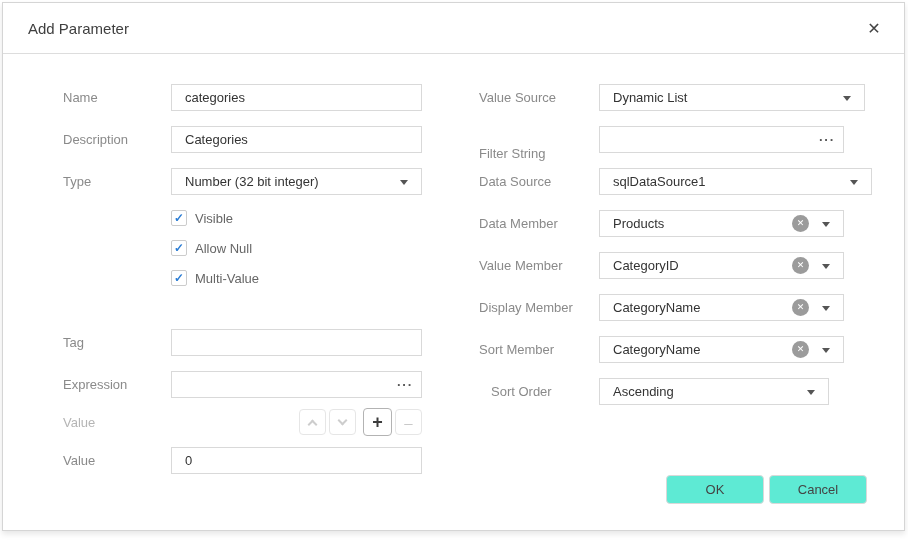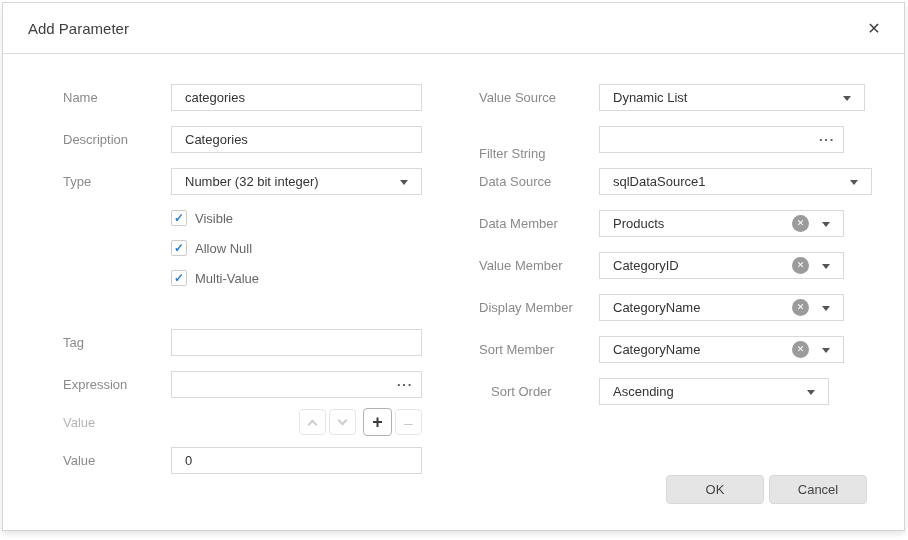--- a/index.html
+++ b/index.html
@@ -50,21 +50,21 @@
              background:#fff; display:flex; align-items:center; justify-content:center;
              cursor:pointer; padding:0; }
   .stepbtn.primary { border-color:#b3b3b3; height:28px; }
   .stepbtn .glyph-dim { color:#c9c9c9; font-size:15px; line-height:1; }
   .stepbtn .glyph-dark { color:#3c3c3c; font-size:18px; font-weight:600; line-height:1; }
   .chev { display:inline-block; width:7px; height:7px;
           border-right:2px solid #cdcdcd; border-bottom:2px solid #cdcdcd; }
   .chev.up { transform:rotate(-135deg); margin-top:4px; }
   .chev.down { transform:rotate(45deg); margin-top:-3px; }
 
-  .footer-btn { position:absolute; top:472px; width:98px; height:29px; background:#e5e5e5;
+  .footer-btn { position:absolute; top:472px; width:98px; height:29px; background:#5eead4;
                 border:1px solid #d9d9d9; border-radius:4px; font-family:inherit;
                 font-size:13px; color:#444; cursor:pointer; }
 </style>
 </head>
 <body>
 
 <div class="dialog">
 
   <div class="header">
     <div class="title">Add Parameter</div>

